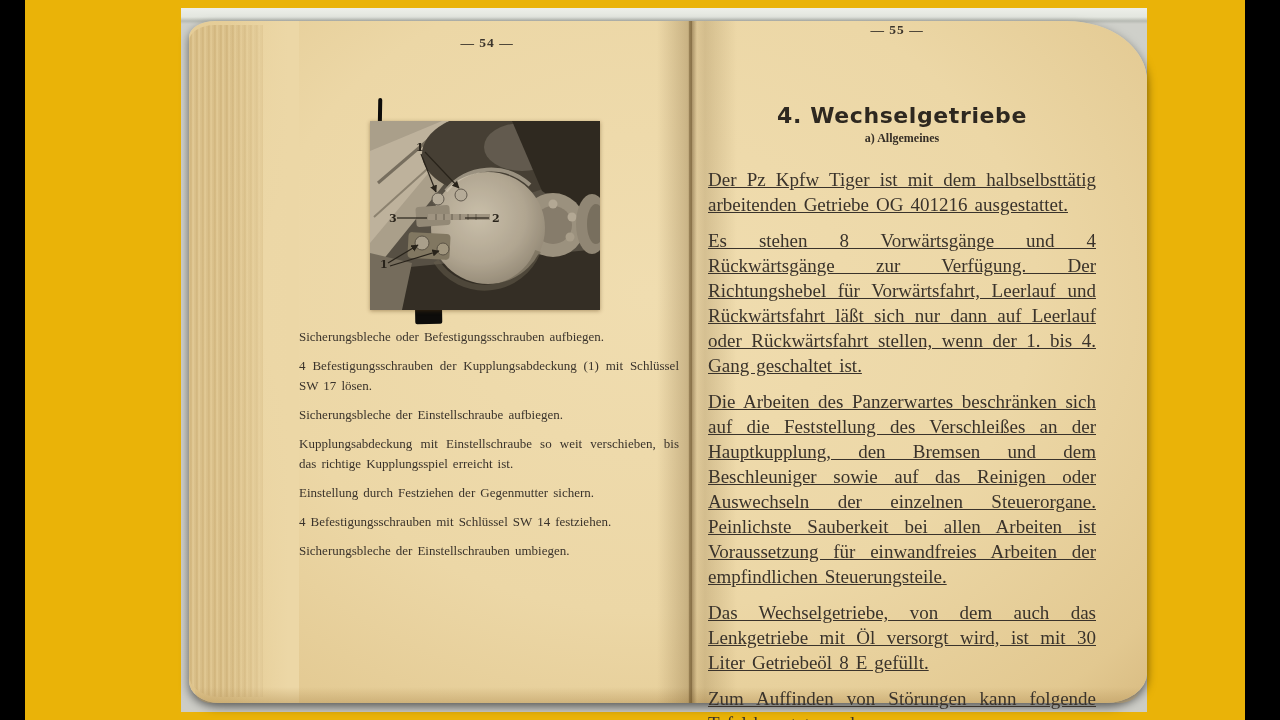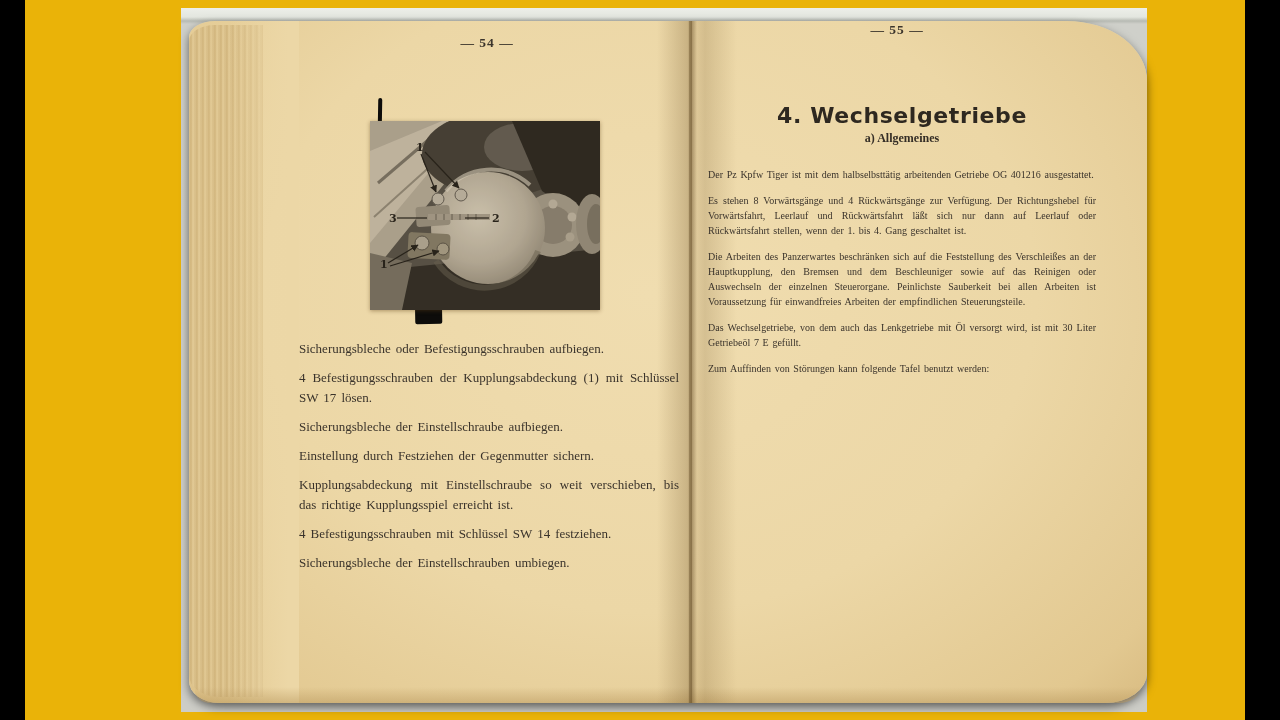--- a/index.html
+++ b/index.html
@@ -35,24 +35,24 @@
   .mark-blotch{left:187px;top:130px;width:36px;height:46px;border-radius:46% 54% 58% 42%/40% 52% 48% 60%;transform:rotate(-4deg);}
   .mark-blotch2{left:192px;top:152px;width:34px;height:22px;border-radius:40% 60% 50% 50%;transform:rotate(6deg);}
   .mark-rect1{left:213px;top:205px;width:20px;height:36px;border-radius:2px;transform:rotate(2deg);}
   .mark-rect2{left:226px;top:268px;width:27px;height:35px;border-radius:2px;transform:rotate(-1deg);}
   .mark-right{left:1089px;top:336px;width:31px;height:42px;border-radius:2px;transform:rotate(-2deg);}
   
   .pageno{position:absolute;width:200px;text-align:center;font-size:13.5px;font-weight:bold;
     color:#3c352c;letter-spacing:1px;}
   .pageno-54{left:198px;top:14px;}
   .pageno-55{left:608px;top:1px;}
-  .body54{position:absolute;left:110px;top:318px;width:380px;color:#3a332b;}
+  .body54{position:absolute;left:110px;top:306px;width:380px;color:#3a332b;}
   .body54 p{margin:0 0 9px 0;font-size:13px;line-height:20px;text-align:justify;word-spacing:.14em;}
   .body55{position:absolute;left:519px;top:146px;width:388px;color:#3a332b;}
-  .body55 p{margin:0 0 11px 0;font-size:10px;line-height:15px;text-align:justify;word-spacing:.12em;}
+  .body55 p{margin:0 0 11px 0;font-size:19px;line-height:25px;text-align:justify;word-spacing:.12em;text-decoration:underline;}
   .h-section{position:absolute;left:519px;top:82px;width:388px;text-align:center;margin:0;
     font-family:"DejaVu Sans", sans-serif;font-weight:bold;font-size:22px;letter-spacing:.6px;color:#2e2820;}
   .h-sub{position:absolute;left:519px;top:110px;width:388px;text-align:center;margin:0;
     font-size:12px;font-weight:bold;color:#352e26;}
   
   .photo{position:absolute;left:181px;top:100px;width:230px;height:189px;margin:0;
     box-shadow:0 1px 4px rgba(90,60,20,.45);}
   .photo svg{display:block;}
 </style>
 </head>
@@ -147,32 +147,32 @@
           <line x1="20" y1="145" x2="69" y2="130" marker-end="url(#arw)"></line>
         </g>
         <rect width="230" height="189" fill="rgba(205,175,115,0.10)"></rect>
       </svg>
     </figure>
 
     <div class="body54">
       <p>Sicherungsbleche oder Befestigungsschrauben aufbiegen.</p>
       <p>4 Befestigungsschrauben der Kupplungsabdeckung (1) mit Schlüssel SW 17 lösen.</p>
       <p>Sicherungsbleche der Einstellschraube aufbiegen.</p>
+      <p>Kupplungsabdeckung mit Einstellschraube so weit verschieben, bis das richtige Kupplungsspiel erreicht ist.</p>
       <p>Einstellung durch Festziehen der Gegenmutter sichern.</p>
-      <p>Kupplungsabdeckung mit Einstellschraube so weit verschieben, bis das richtige Kupplungsspiel erreicht ist.</p>
       <p>4 Befestigungsschrauben mit Schlüssel SW 14 festziehen.</p>
       <p>Sicherungsbleche der Einstellschrauben umbiegen.</p>
     </div>
 
     <div class="pageno pageno-55">— 55 —</div>
 
     <h2 class="h-section">4. Wechselgetriebe</h2>
     <h3 class="h-sub">a) Allgemeines</h3>
 
     <div class="body55">
       <p>Der Pz Kpfw Tiger ist mit dem halbselbsttätig arbeitenden Getriebe OG 401216 ausgestattet.</p>
       <p>Es stehen 8 Vorwärtsgänge und 4 Rückwärtsgänge zur Verfügung. Der Richtungshebel für Vorwärtsfahrt, Leerlauf und Rückwärtsfahrt läßt sich nur dann auf Leerlauf oder Rückwärtsfahrt stellen, wenn der 1. bis 4. Gang geschaltet ist.</p>
       <p>Die Arbeiten des Panzerwartes beschränken sich auf die Feststellung des Verschleißes an der Hauptkupplung, den Bremsen und dem Beschleuniger sowie auf das Reinigen oder Auswechseln der einzelnen Steuerorgane. Peinlichste Sauberkeit bei allen Arbeiten ist Voraussetzung für einwandfreies Arbeiten der empfindlichen Steuerungsteile.</p>
-      <p>Das Wechselgetriebe, von dem auch das Lenkgetriebe mit Öl versorgt wird, ist mit 30 Liter Getriebeöl 7 E gefüllt.</p>
+      <p>Das Wechselgetriebe, von dem auch das Lenkgetriebe mit Öl versorgt wird, ist mit 30 Liter Getriebeöl 8 E gefüllt.</p>
       <p>Zum Auffinden von Störungen kann folgende Tafel benutzt werden:</p>
     </div>
   </div>
 </div>
 
 </body></html>

